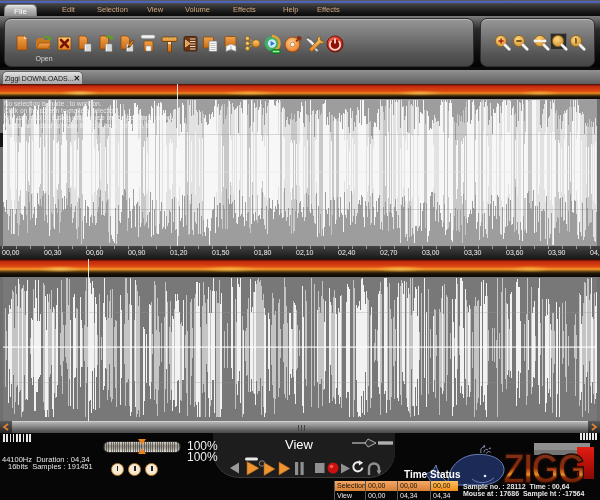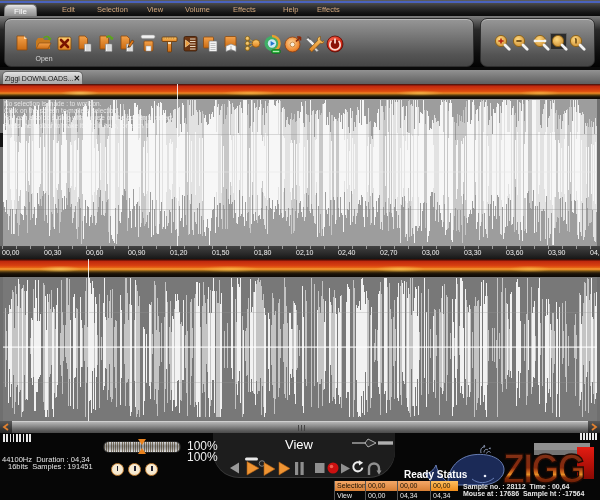--- a/index.html
+++ b/index.html
@@ -345,21 +345,21 @@
       <rect x="74.5" y="7" width="3.2" height="13" fill="#8f8f8f"></rect>
       <rect x="89" y="8" width="9.5" height="10" fill="#8f8f8f"></rect>
       <circle cx="107" cy="13" r="5.5" fill="#cc1010"></circle>
       <circle cx="105.5" cy="11.5" r="1.8" fill="#f87060" opacity="0.8"></circle>
       <path d="M115 8.5v10L124 13.5z" fill="#909090"></path>
       <path d="M134.8 8.2a4.6 4.6 0 1 0 1.6 4.4" fill="none" stroke="#ececec" stroke-width="2"></path>
       <path d="M132.8 5.2l4.4 2.6-4.2 2.6z" fill="#ececec"></path>
       <path d="M143 20v-6.5a5 5 0 0 1 10 0v2.5" fill="none" stroke="#909090" stroke-width="2.4"></path>
       <path d="M150.5 15.5h5l-2.5 4.2z" fill="#909090"></path>
     </svg>
-    <div id="playstatus">Ready Status</div>
+    <div id="playstatus">Time Status</div>
     <svg class="abs" style="left:424px;top:10px;z-index:1" width="100" height="56" viewBox="0 0 100 56">
 <path d="M24 42 C23 28 32 15 48 12 C64 9.5 79 15 80 26 C80.5 34 72 41 60 42 Z" fill="#1b2a57" stroke="#7088c2" stroke-width="0.9"></path>
 <path d="M28 41 C20 38 14 31 12 22 C10 27 6 30 1 31 C5 34 8 39 7 45 C14 41 21 41 28 43 Z" fill="#1b2a57" stroke="#7088c2" stroke-width="0.9"></path>
 <path d="M48 36 C54 41 63 41 70 35" fill="none" stroke="#7088c2" stroke-width="0.9"></path>
 <circle cx="61" cy="33" r="1.3" fill="#e8ecf8"></circle>
 <path d="M57 10 C56 6 58 3.5 61 4 M60 9.5 C60 7 62 5.5 64 7 M62.5 10.5 C63.5 8 65.5 8 66.5 9.5" fill="none" stroke="#9aa8c8" stroke-width="0.9"></path>
 <path d="M59 3.5l1.2-1.8 1.3 1.8zM64.5 5.5l1.8-1.3 0.4 2.1z" fill="#9aa8c8"></path>
 </svg>
     <div class="abs" style="left:534px;top:10px;width:56px;height:7px;background:#8f8f8f"></div>
     <div class="abs" style="left:534px;top:17px;width:56px;height:5px;background:#757575"></div>

